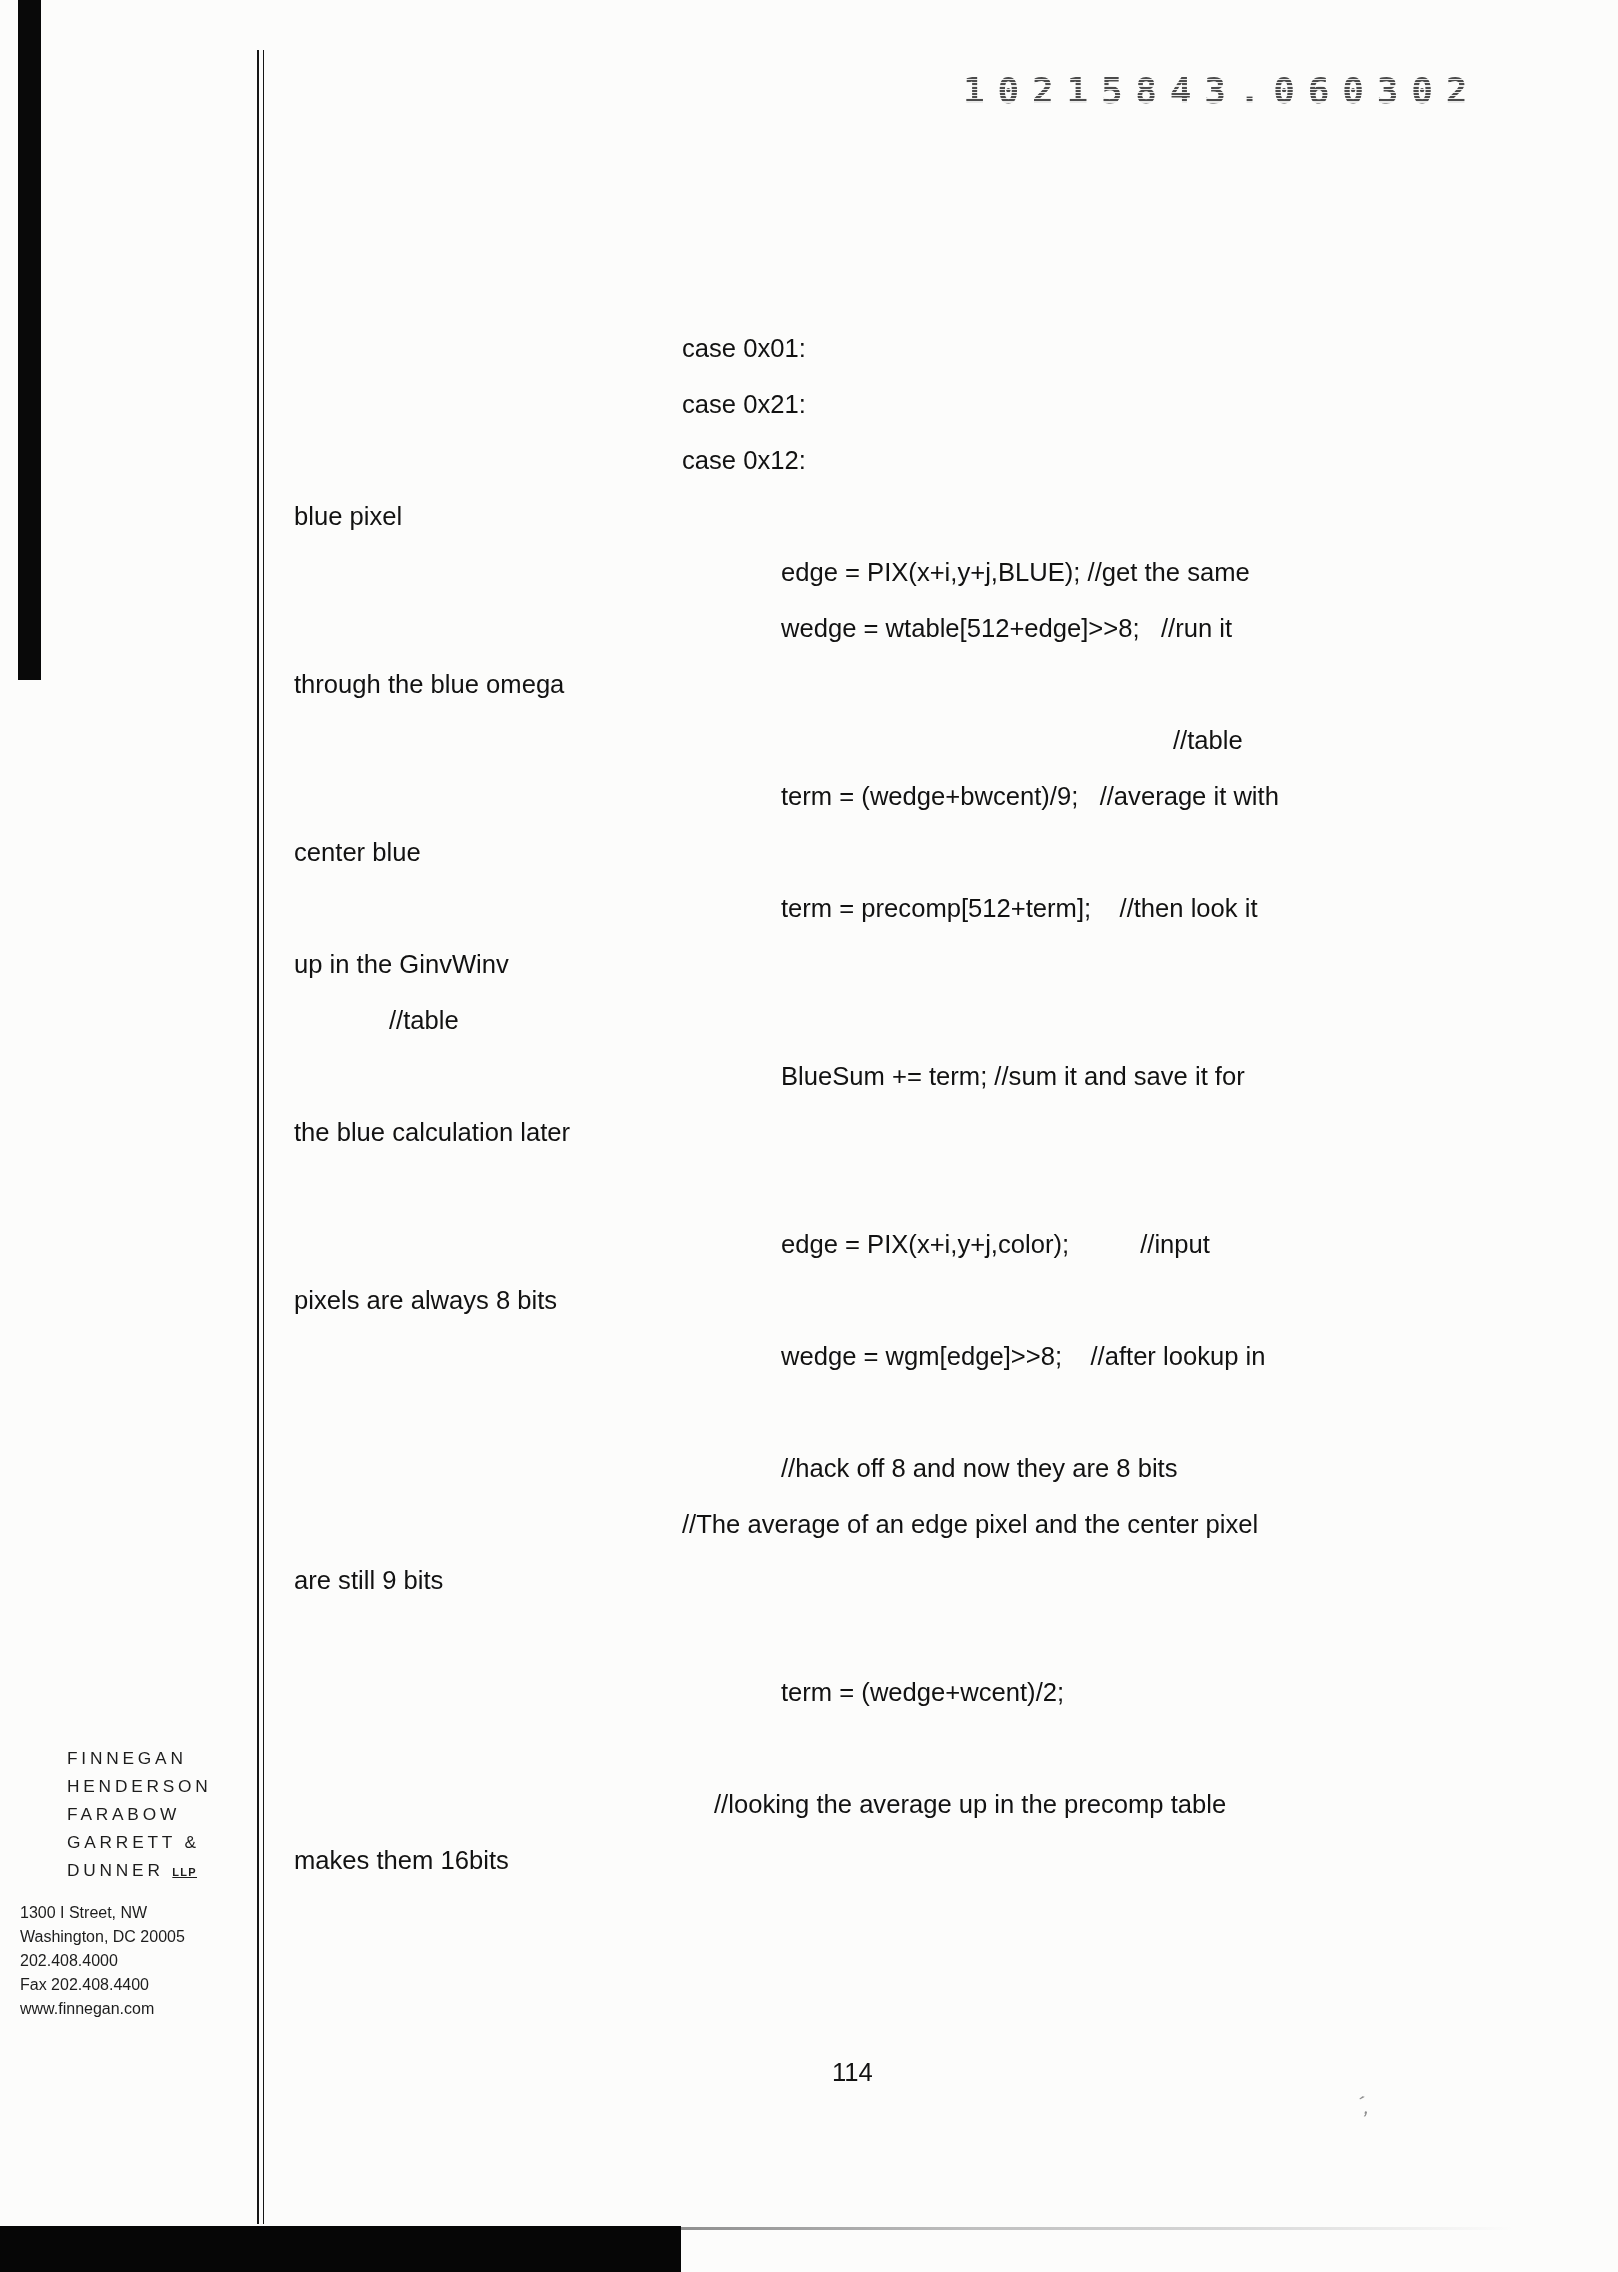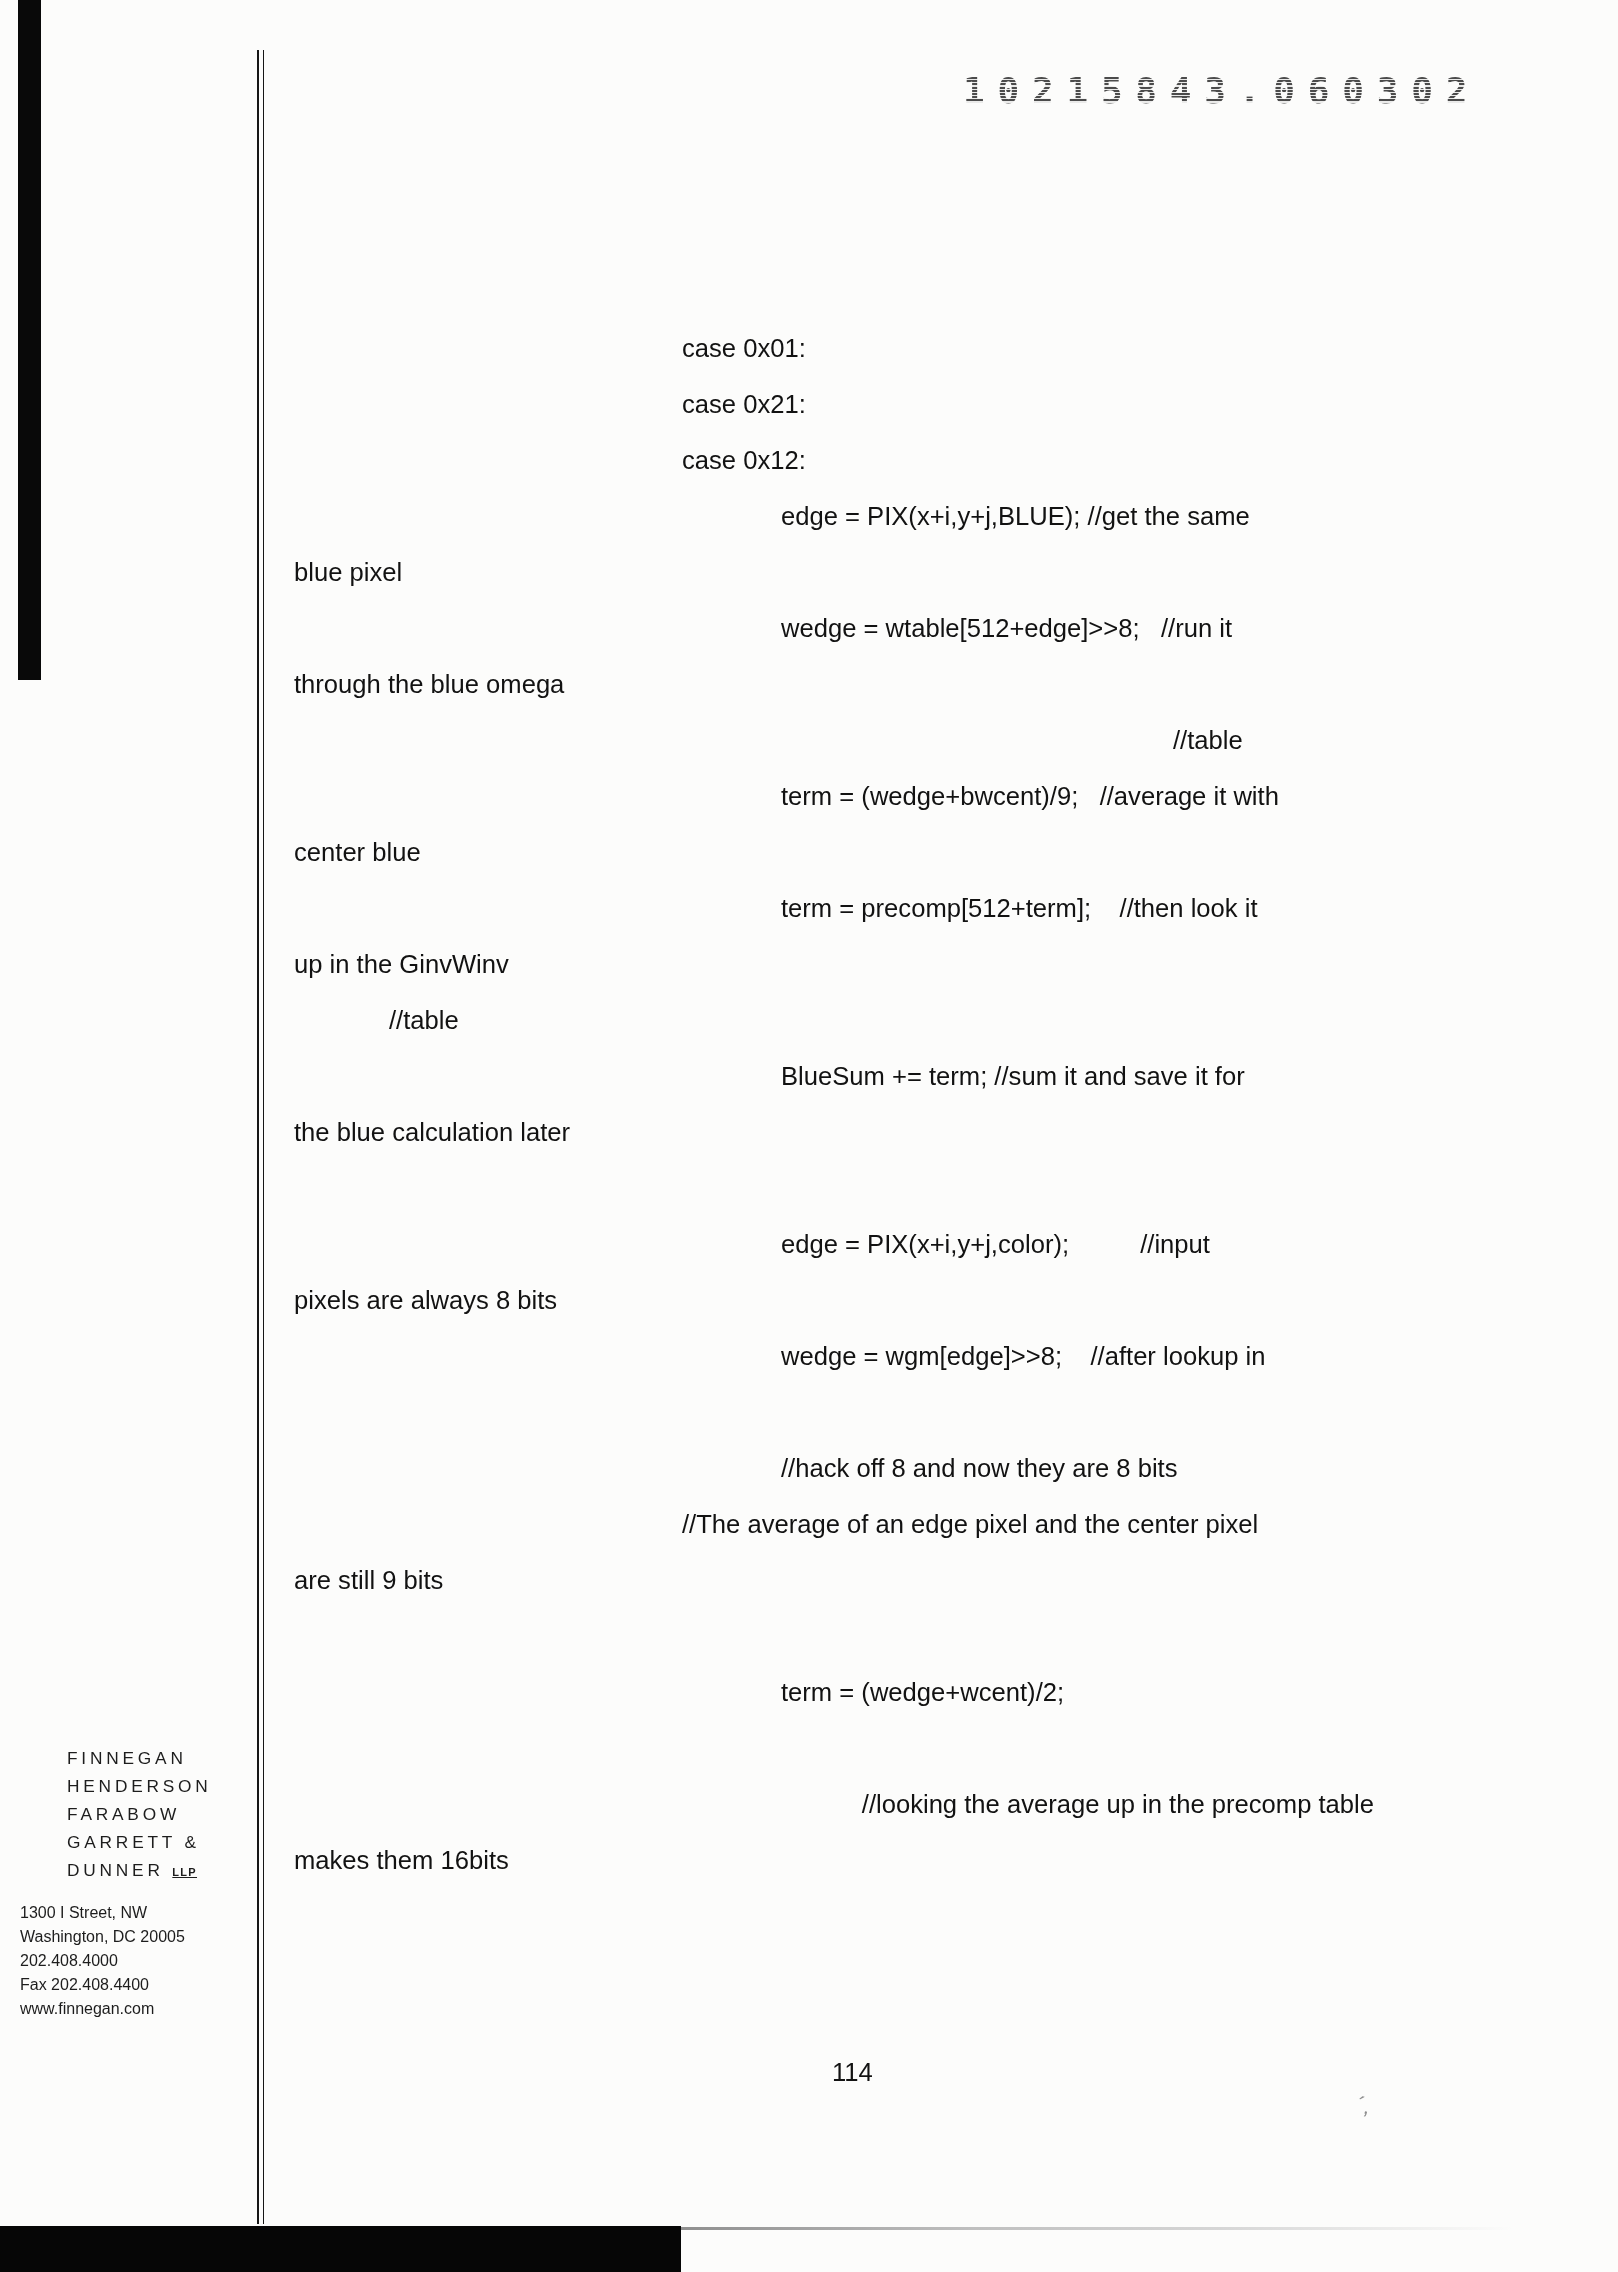--- a/index.html
+++ b/index.html
@@ -80,21 +80,21 @@
   .line {
     height: 56px;
     line-height: 56px;
     font-size: 25.6px;
     color: #121212;
     white-space: pre;
   }
   .ind-margin   { padding-left: 294px; }
   .ind-indent1  { padding-left: 389px; }
   .ind-case     { padding-left: 682px; }
-  .ind-comment3 { padding-left: 714px; text-align: right; }
+  .ind-comment3 { padding-left: 714px; }
   .ind-code     { padding-left: 781px; }
   .ind-table    { padding-left: 1173px; }
   .gap1 { margin-top: 56px; }
 
   
   .firm-block {
     position: absolute;
     left: 0; top: 1708px;
     width: 275px;
   }
@@ -140,22 +140,22 @@
   <div class="left-bar"></div>
 
   <div class="vrule"></div>
 
   <div class="stamp">10215843.060302</div>
 
   <div class="code-block">
       <div class="line ind-case">case 0x01:</div>
       <div class="line ind-case">case 0x21:</div>
       <div class="line ind-case">case 0x12:</div>
+      <div class="line ind-margin">blue pixel</div>
       <div class="line ind-code">edge = PIX(x+i,y+j,BLUE); //get the same</div>
-      <div class="line ind-margin">blue pixel</div>
       <div class="line ind-code">wedge = wtable[512+edge]&gt;&gt;8;   //run it</div>
       <div class="line ind-margin">through the blue omega</div>
       <div class="line ind-table">//table</div>
       <div class="line ind-code">term = (wedge+bwcent)/9;   //average it with</div>
       <div class="line ind-margin">center blue</div>
       <div class="line ind-code">term = precomp[512+term];    //then look it</div>
       <div class="line ind-margin">up in the GinvWinv</div>
       <div class="line ind-indent1">//table</div>
       <div class="line ind-code">BlueSum += term; //sum it and save it for</div>
       <div class="line ind-margin">the blue calculation later</div>

